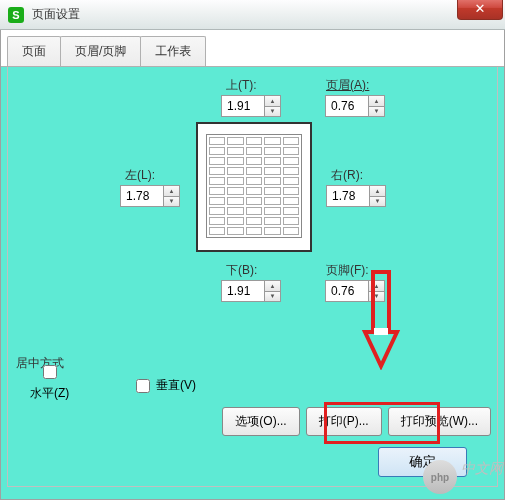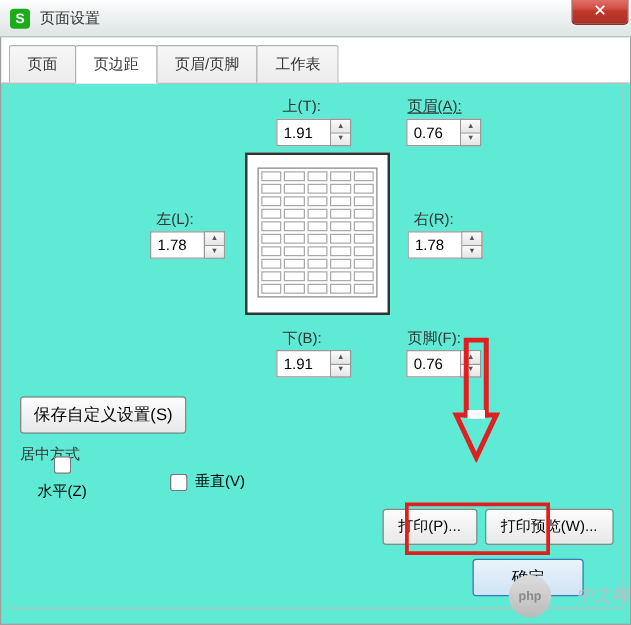--- a/index.html
+++ b/index.html
@@ -162,21 +162,21 @@
     .red-box1{
       position:absolute;
       left:324px;top:402px;
       width:116px;height:42px;
       border:3px solid #e02020;
       pointer-events:none;
     }
     .watermark{
       position:absolute;
       right:2px;bottom:6px;
-      display:flex;align-items:center;gap:20px;
+      display:flex;align-items:flex-start;gap:4px;
       font-style:italic;
       color:#bfbfbf;
       font-size:14px;
     }
     .wm-circle{
       width:34px;height:34px;border-radius:50%;
       background:linear-gradient(to bottom,#ddd,#bbb);
       display:flex;align-items:center;justify-content:center;
       color:#888;font-size:10px;font-style:normal;font-weight:bold;
     }
@@ -190,21 +190,20 @@
   <span class="title-icon">S</span>
   <span class="title-text">页面设置</span>
   <div class="close-btn">
     <span>✕</span>
   </div>
 </div>
 
 <div class="dialog-body">
   <div class="tabs">
     <div class="tab">页面</div>
-    <div class="tab active">页边距</div>
     <div class="tab">页眉/页脚</div>
     <div class="tab">工作表</div>
   </div>
 
   <div class="content">
 
     <span class="label" style="left:218px;top:10px;">上(T):</span>
     <div class="spin" style="left:213px;top:28px;">
       <span>1.91</span>
       <div class="spin-btns">
@@ -329,35 +328,35 @@
               <td></td>
               <td></td>
               <td></td>
               <td></td>
             </tr>
       </tbody>
         </table>
     </div>
 
 
-    <button class="save-btn">保存自定义设置(S)</button>
 
     <span class="group-label label">居中方式</span>
 
     <label class="checkbox-wrap" style="left:22px;top:298px;flex-direction:column;">
       <input type="checkbox" style="">
       <span>水平(Z)</span>
     </label>
 
     <label class="checkbox-wrap" style="left:128px;top:310px;">
       <input type="checkbox" style="">
       <span>垂直(V)</span>
     </label>
 
     <div class="btn-row">
+      <button class="btn">选项(O)...</button>
       <button class="btn">打印(P)...</button>
       <button class="btn">打印预览(W)...</button>
     </div>
 
     <div class="ok-row">
       <button class="ok-btn">确定</button>
     </div>
   </div>
 </div>
 

